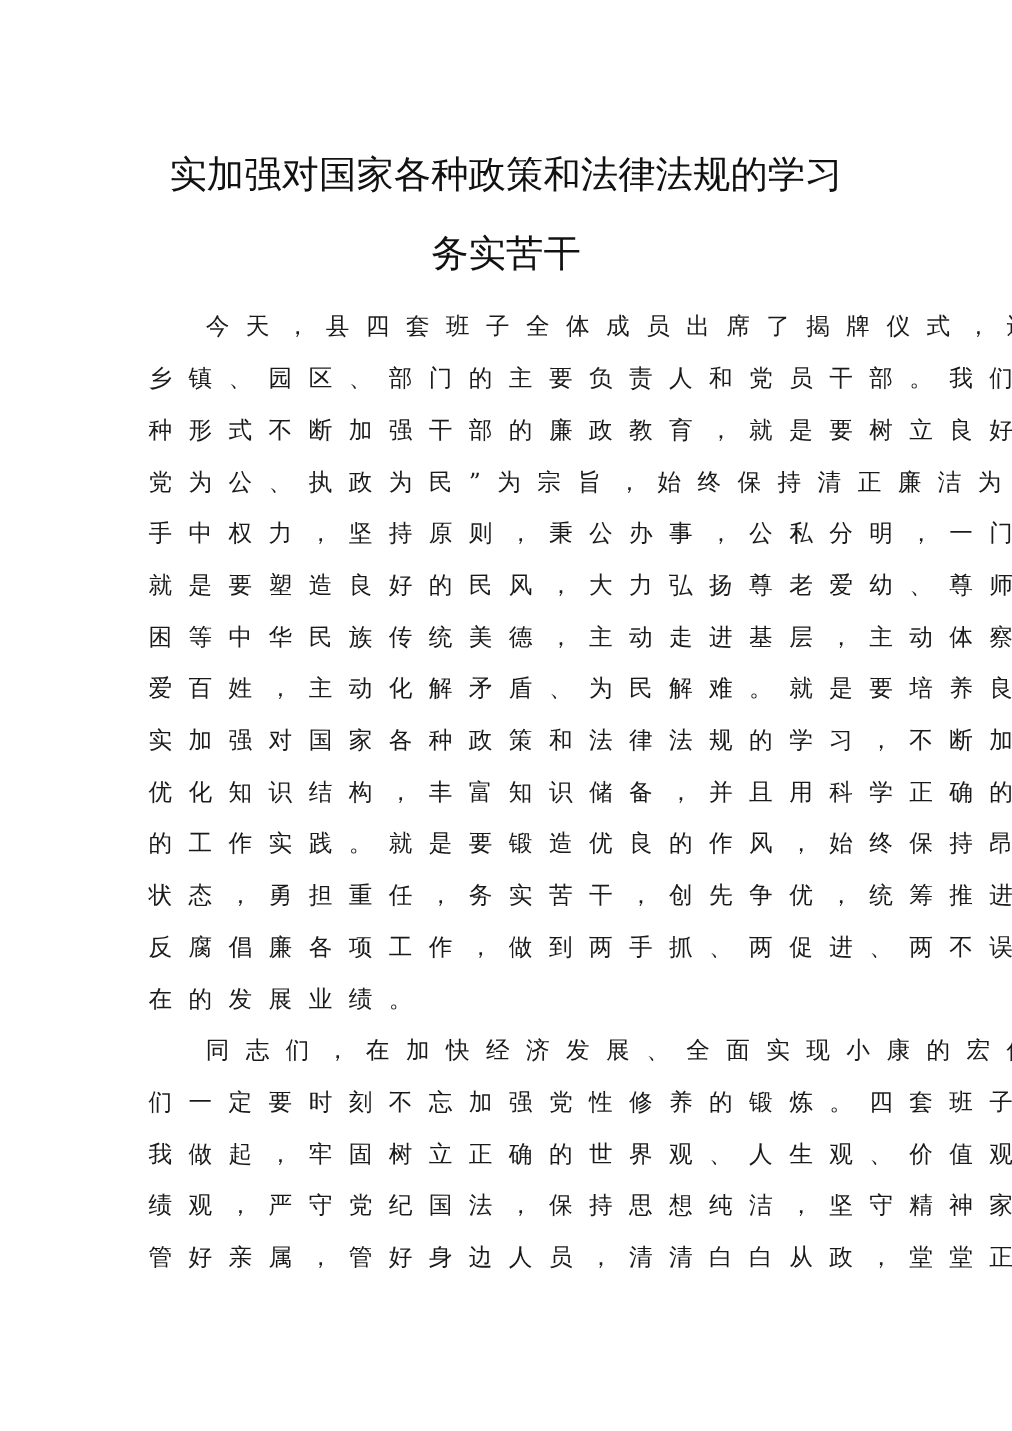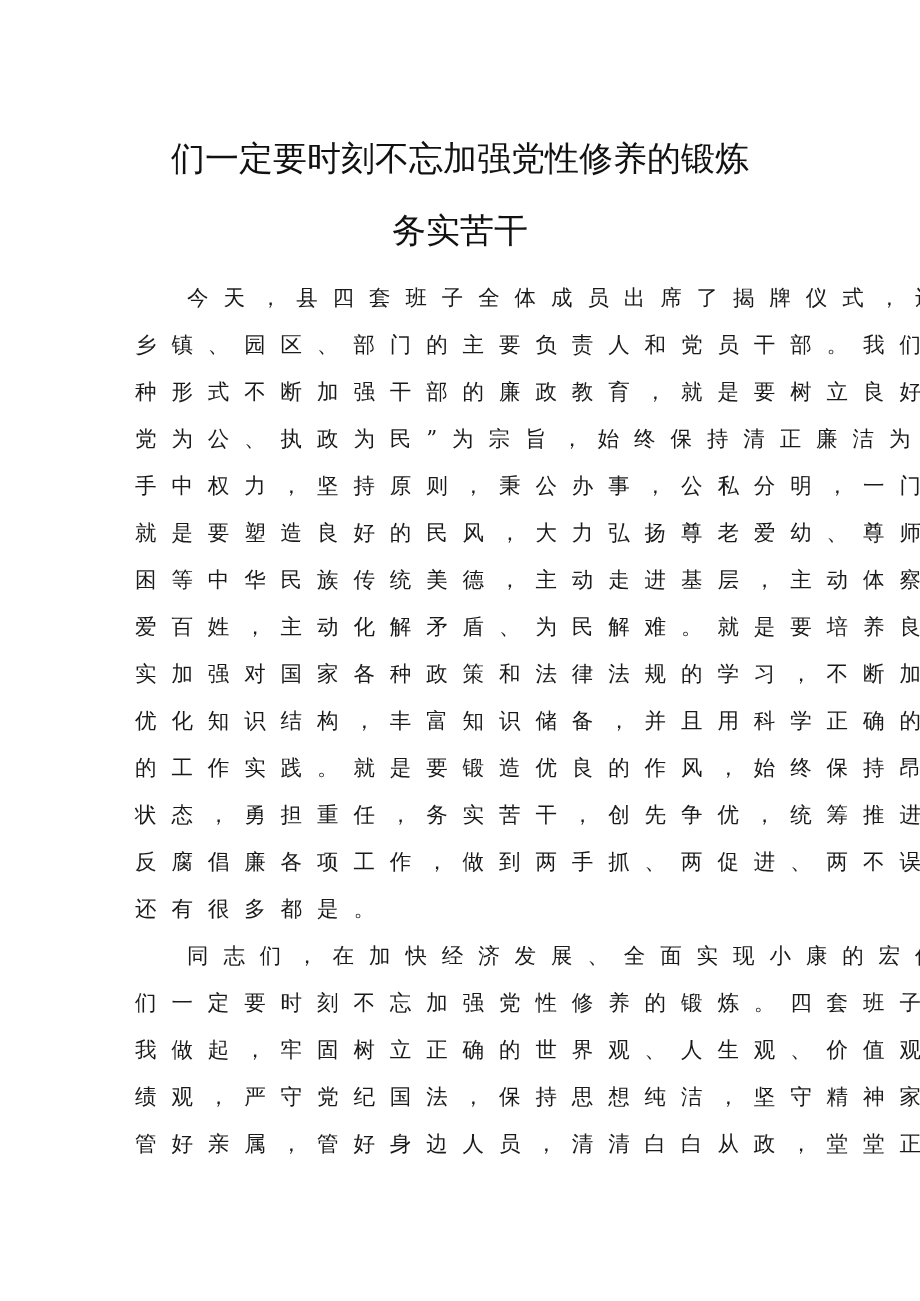--- a/index.html
+++ b/index.html
@@ -12,37 +12,37 @@
     .title.l2 { top: 208px; }
     .body { position: absolute; left: 135px; top: 278px; width: 670px; }
     .line { height: 47px; line-height: 40px; font-family: "DejaVu Serif", "Liberation Serif", serif;
             font-size: 21.5px; letter-spacing: 14.9px; white-space: nowrap; color: #1a1a1a; }
     .line.indent { padding-left: 52px; }
   </style>
 </head>
 <body>
 
 <div class="page">
-  <div class="title l1">们一定要时刻不忘加强党性修养的锻炼</div>
+  <div class="title l1">实加强对国家各种政策和法律法规的学习</div>
   <div class="title l2">务实苦干</div>
 
   <div class="body">
     <div class="line indent">今天，县四套班子全体成员出席了揭牌仪式，还有很多都是</div>
     <div class="line">乡镇、园区、部门的主要负责人和党员干部。我们就是想通过各</div>
     <div class="line">种形式不断加强干部的廉政教育，就是要树立良好的政风，以“立</div>
     <div class="line">党为公、执政为民”为宗旨，始终保持清正廉洁为官，正确使用</div>
     <div class="line">手中权力，坚持原则，秉公办事，公私分明，一门心思为民谋利。</div>
     <div class="line">就是要塑造良好的民风，大力弘扬尊老爱幼、尊师重教、扶贫济</div>
     <div class="line">困等中华民族传统美德，主动走进基层，主动体察民情，主动关</div>
     <div class="line">爱百姓，主动化解矛盾、为民解难。就是要培养良好的学风，切</div>
     <div class="line">实加强对国家各种政策和法律法规的学习，不断加快知识更新，</div>
     <div class="line">优化知识结构，丰富知识储备，并且用科学正确的理论指导我们</div>
     <div class="line">的工作实践。就是要锻造优良的作风，始终保持昂扬奋发的精神</div>
     <div class="line">状态，勇担重任，务实苦干，创先争优，统筹推进好发展经济和</div>
     <div class="line">反腐倡廉各项工作，做到两手抓、两促进、两不误，创造实实在</div>
-    <div class="line">还有很多都是。</div>
+    <div class="line">在的发展业绩。</div>
     <div class="line indent">同志们，在加快经济发展、全面实现小康的宏伟征程中，我</div>
     <div class="line">们一定要时刻不忘加强党性修养的锻炼。四套班子所有成员要从</div>
     <div class="line">我做起，牢固树立正确的世界观、人生观、价值观、权力观和政</div>
     <div class="line">绩观，严守党纪国法，保持思想纯洁，坚守精神家园，管好自己，</div>
     <div class="line">管好亲属，管好身边人员，清清白白从政，堂堂正正做人，踏踏</div>
   </div>
 </div>
 
 </body></html>

